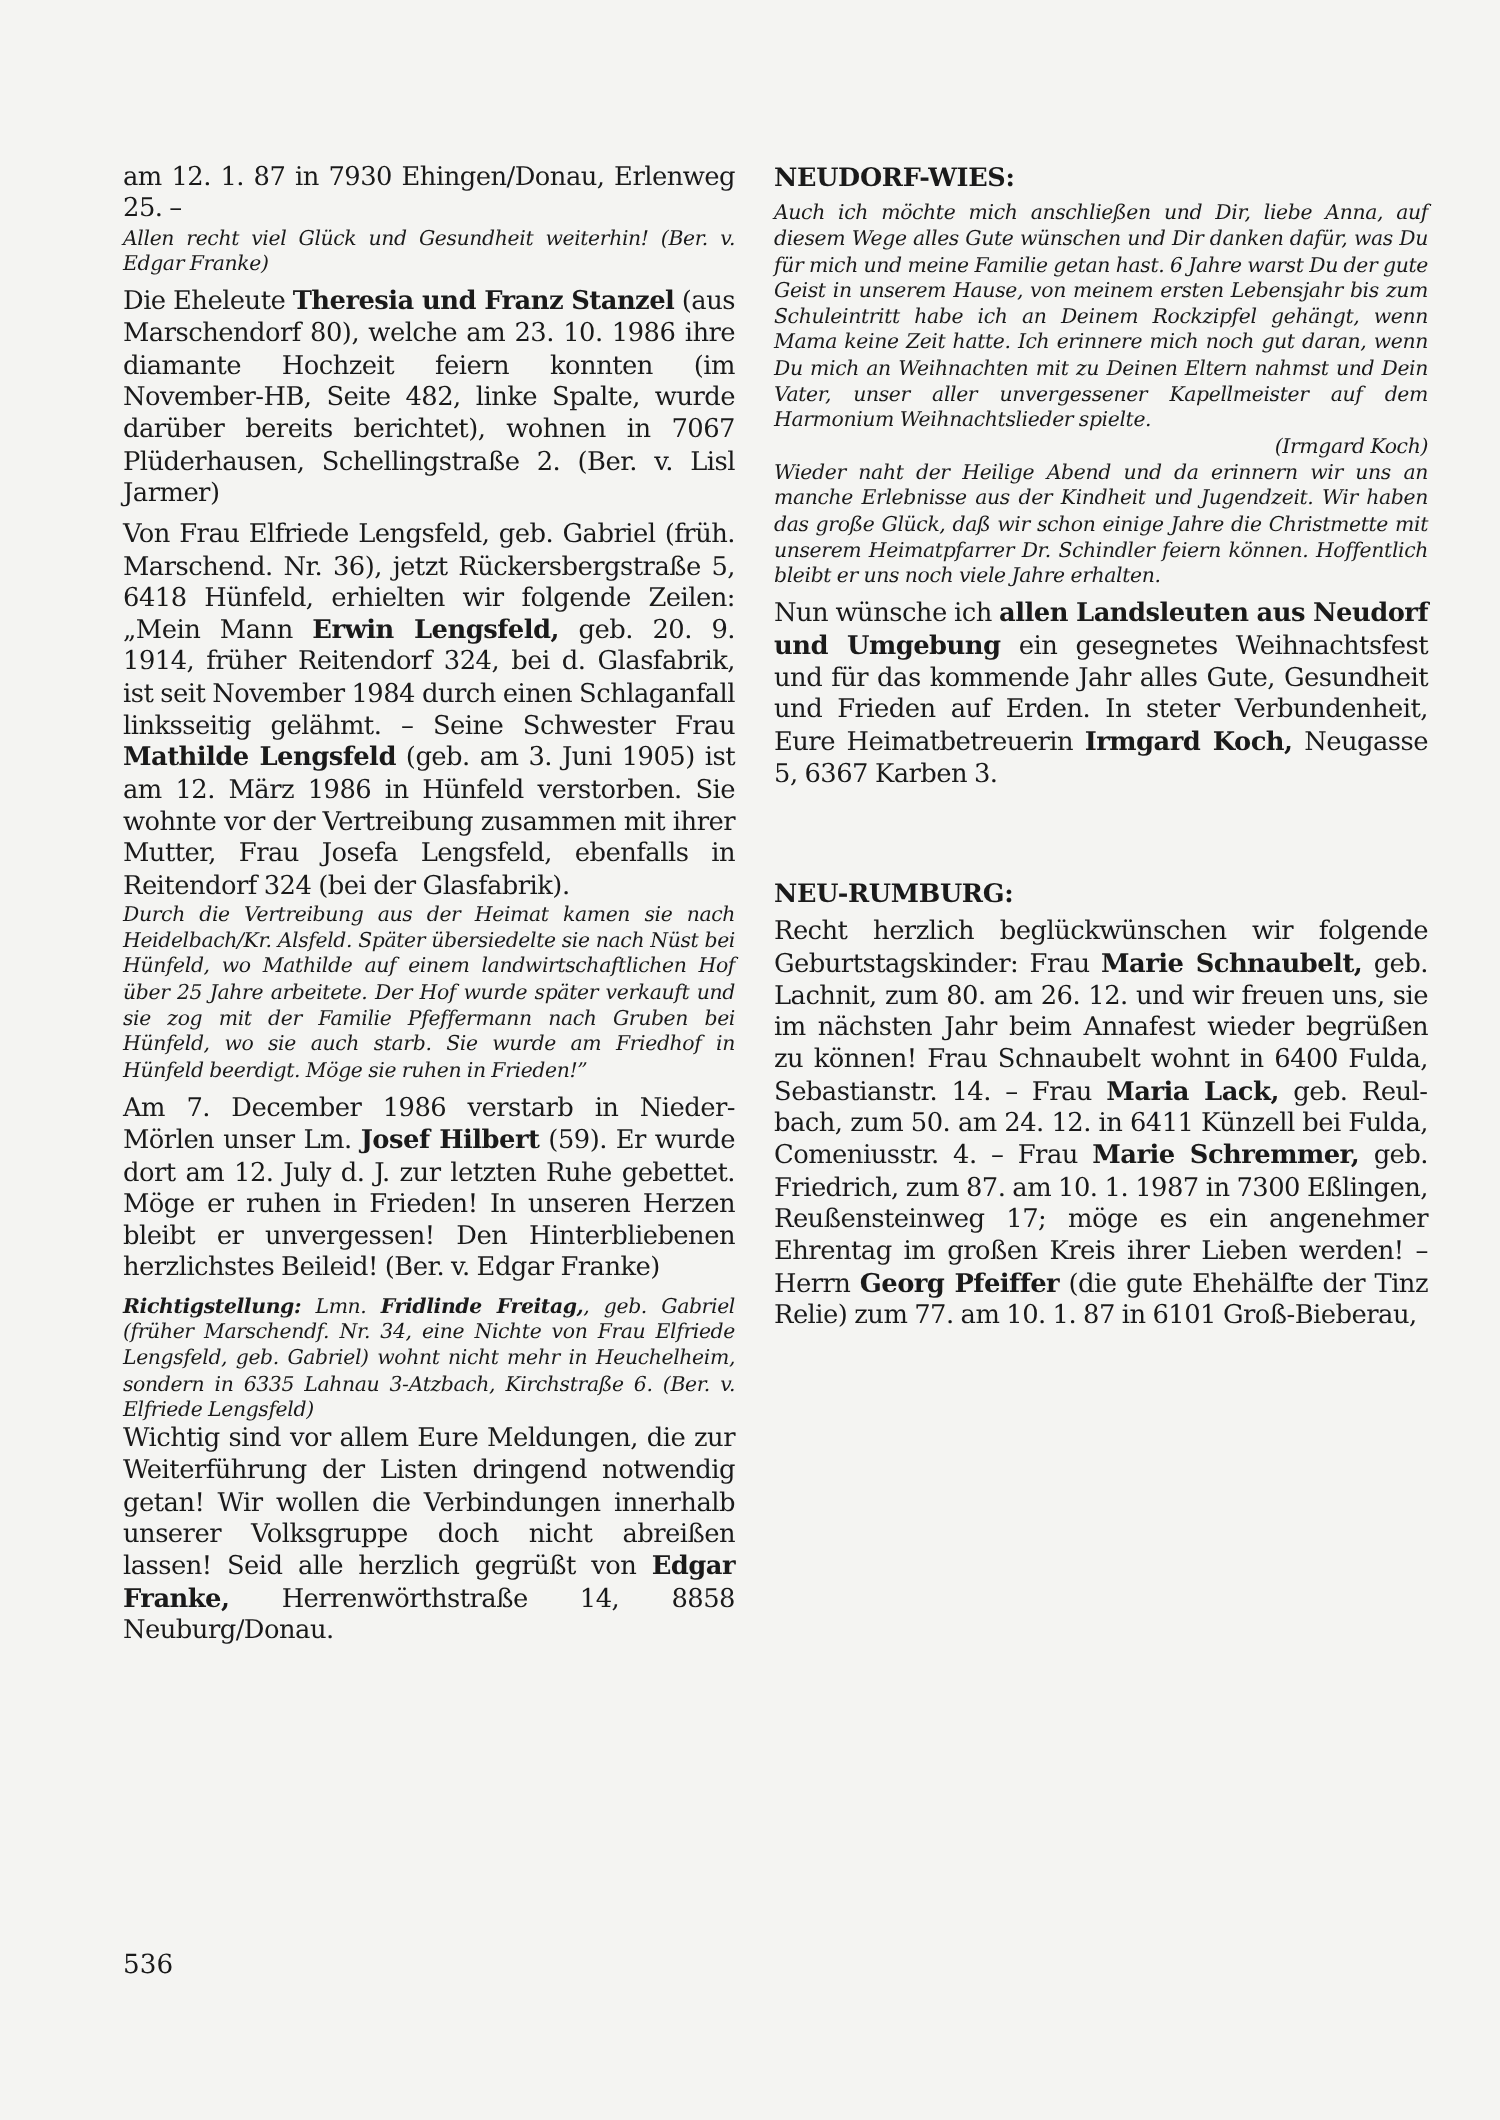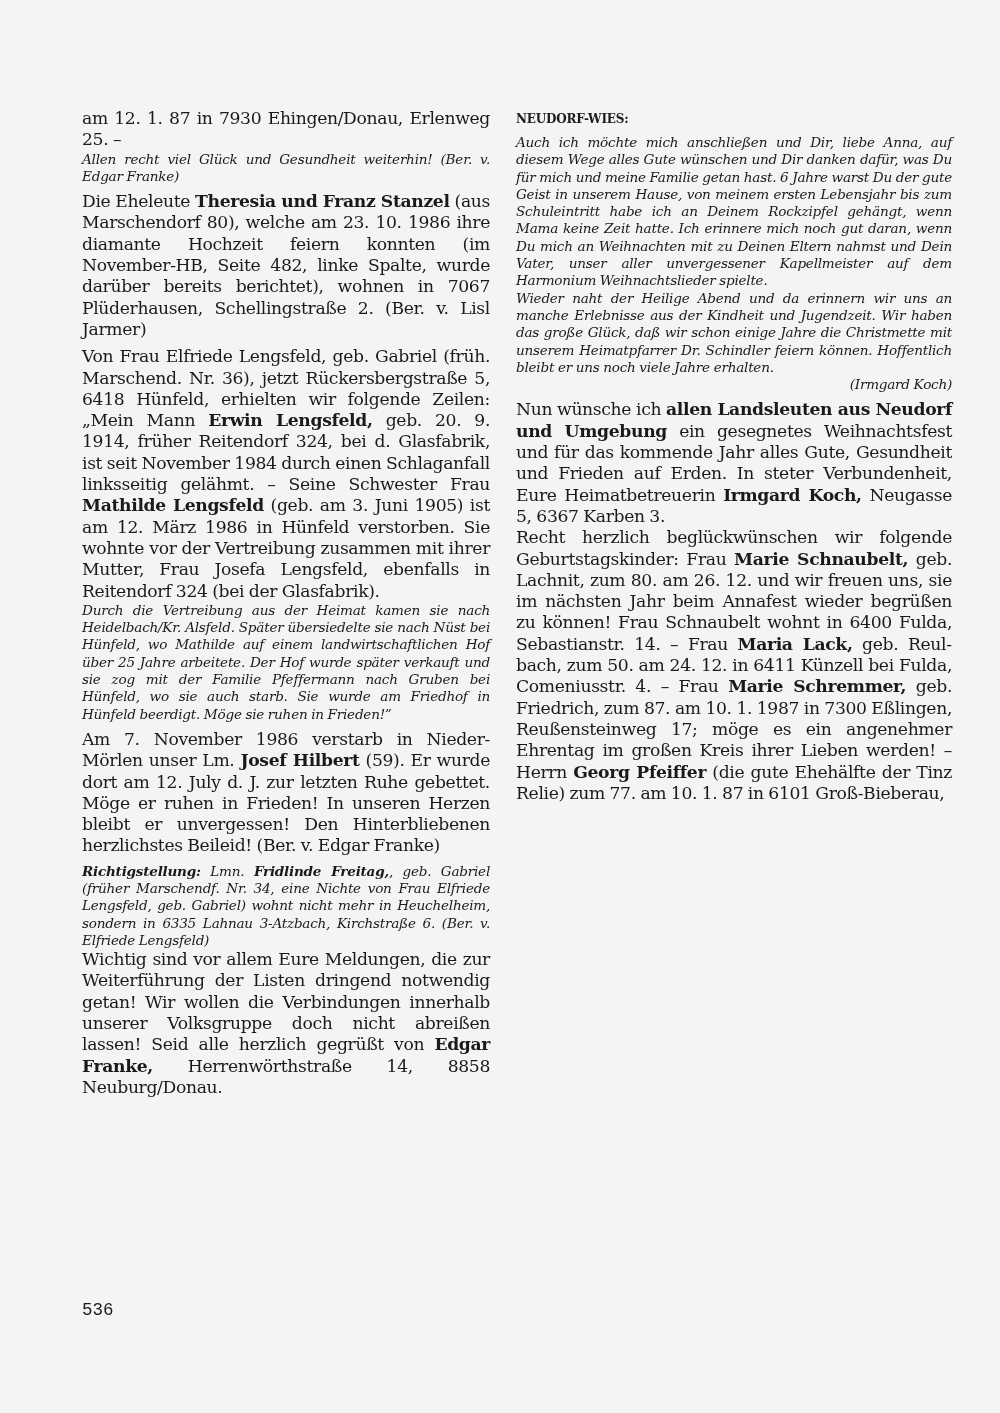--- a/index.html
+++ b/index.html
@@ -13,41 +13,42 @@
   }
   .page { position: absolute; left: 0; top: 0; width: 1000px; height: 1413px; }
   .col { position: absolute; top: 108px; }
   .col-left { left: 82px; width: 408px; }
   .col-right { left: 516px; width: 436px; }
   p { margin: 0; text-align: justify; hyphens: manual; }
   .lg { font-size: 17.2px; line-height: 21.3px; letter-spacing: -0.35px; word-spacing: -0.5px; }
   .sm { font-size: 13.6px; line-height: 17.3px; letter-spacing: -0.25px; word-spacing: -0.3px; font-style: italic; }
   .gap { margin-top: 6px; }
   .gap-big { margin-top: 58px; }
-  .heading { font-weight: bold; font-size: 12px; letter-spacing: -0.2px; line-height: 22px; margin-bottom: 4px; }
+  .heading { font-weight: bold; font-size: 17px; letter-spacing: -0.2px; line-height: 22px; margin-bottom: 4px; }
   .signature { text-align: right; }
   b { font-weight: bold; }
-  .page-number { position: absolute; left: 82px; top: 1300px; font-size: 17.5px; font-family: Liberation Mono, monospace; }
+  .page-number { position: absolute; left: 82px; top: 1300px; font-size: 17.5px; }
 </style>
 </head>
 <body>
 
 <div class="page">
   <div class="col col-left" id="col-left">
       <p class="lg"><span>am 12. 1. 87 in 7930 Ehingen/Donau, Erlenweg 25. –</span></p>
       <p class="sm"><span>Allen recht viel Glück und Gesundheit weiterhin! (Ber. v. Edgar Franke)</span></p>
       <p class="lg gap"><span>Die Eheleute </span><b>Theresia und Franz Stanzel</b><span> (aus Marschendorf 80), welche am 23. 10. 1986 ihre diamante Hochzeit feiern konnten (im November-HB, Seite 482, linke Spalte, wurde darüber bereits berichtet), wohnen in 7067 Plüderhausen, Schellingstraße 2. (Ber. v. Lisl Jarmer)</span></p>
       <p class="lg gap"><span>Von Frau Elfriede Lengsfeld, geb. Gabriel (früh. Marschend. Nr. 36), jetzt Rückersberg­straße 5, 6418 Hünfeld, erhielten wir folgende Zeilen: „Mein Mann </span><b>Erwin Lengsfeld,</b><span> geb. 20. 9. 1914, früher Reitendorf 324, bei d. Glas­fabrik, ist seit November 1984 durch einen Schlaganfall linksseitig gelähmt. – Seine Schwester Frau </span><b>Mathilde Lengsfeld</b><span> (geb. am 3. Juni 1905) ist am 12. März 1986 in Hünfeld verstorben. Sie wohnte vor der Vertreibung zusammen mit ihrer Mutter, Frau Josefa Lengsfeld, ebenfalls in Reitendorf 324 (bei der Glasfabrik).</span></p>
       <p class="sm"><span>Durch die Vertreibung aus der Heimat kamen sie nach Heidelbach/Kr. Alsfeld. Später übersiedelte sie nach Nüst bei Hünfeld, wo Mathilde auf einem landwirtschaftlichen Hof über 25 Jahre arbeitete. Der Hof wurde später verkauft und sie zog mit der Familie Pfeffermann nach Gruben bei Hünfeld, wo sie auch starb. Sie wurde am Friedhof in Hünfeld beerdigt. Möge sie ruhen in Frieden!”</span></p>
-      <p class="lg gap"><span>Am 7. November 1986 verstarb in Nieder-Mörlen unser Lm. </span><b>Josef Hilbert</b><span> (59). Er wurde dort am 12. July d. J. zur letzten Ruhe gebettet. Möge er ruhen in Frieden! In unseren Herzen bleibt er unvergessen! Den Hinterbliebenen herzlichstes Beileid! (Ber. v. Edgar Franke)</span></p>
+      <p class="lg gap"><span>Am 7. December 1986 verstarb in Nieder-Mörlen unser Lm. </span><b>Josef Hilbert</b><span> (59). Er wurde dort am 12. July d. J. zur letzten Ruhe gebettet. Möge er ruhen in Frieden! In unseren Herzen bleibt er unvergessen! Den Hinterbliebenen herzlichstes Beileid! (Ber. v. Edgar Franke)</span></p>
       <p class="sm gap"><b>Richtigstellung:</b><span> Lmn. </span><b>Fridlinde Freitag,</b><span>, geb. Ga­briel (früher Marschendf. Nr. 34, eine Nichte von Frau Elfriede Lengsfeld, geb. Gabriel) wohnt nicht mehr in Heuchelheim, sondern in 6335 Lahnau 3-Atzbach, Kirchstraße 6. (Ber. v. Elfriede Lengs­feld)</span></p>
       <p class="lg"><span>Wichtig sind vor allem Eure Meldungen, die zur Weiterführung der Listen dringend not­wendig getan! Wir wollen die Verbindungen innerhalb unserer Volksgruppe doch nicht abreißen lassen! Seid alle herzlich gegrüßt von </span><b>Edgar Franke,</b><span> Herrenwörthstraße 14, 8858 Neuburg/Donau.</span></p>
     </div>
   <div class="col col-right" id="col-right">
       <div class="heading">NEUDORF-WIES:</div>
       <p class="sm"><span>Auch ich möchte mich anschließen und Dir, liebe Anna, auf diesem Wege alles Gute wünschen und Dir danken dafür, was Du für mich und meine Fa­milie getan hast. 6 Jahre warst Du der gute Geist in unserem Hause, von meinem ersten Lebensjahr bis zum Schuleintritt habe ich an Deinem Rockzipfel gehängt, wenn Mama keine Zeit hatte. Ich erinnere mich noch gut daran, wenn Du mich an Weihnach­ten mit zu Deinen Eltern nahmst und Dein Vater, unser aller unvergessener Kapellmeister auf dem Harmonium Weihnachtslieder spielte.</span></p>
+      <p class="sm signature"><span>(Irmgard Koch)</span></p>
       <p class="sm"><span>Wieder naht der Heilige Abend und da erinnern wir uns an manche Erlebnisse aus der Kindheit und Ju­gendzeit. Wir haben das große Glück, daß wir schon einige Jahre die Christmette mit unserem Heimat­pfarrer Dr. Schindler feiern können. Hoffentlich bleibt er uns noch viele Jahre erhalten.</span></p>
-      <p class="sm signature"><span>(Irmgard Koch)</span></p>
       <p class="lg gap"><span>Nun wünsche ich </span><b>allen Landsleuten aus Neudorf und Umgebung</b><span> ein gesegnetes Weihnachtsfest und für das kommende Jahr alles Gute, Gesundheit und Frieden auf Er­den. In steter Verbundenheit, Eure Heimat­betreuerin </span><b>Irmgard Koch,</b><span> Neugasse 5, 6367 Karben 3.</span></p>
+      <div class="heading gap-big">NEU-RUMBURG:</div>
       <p class="lg"><span>Recht herzlich beglückwünschen wir fol­gende Geburtstagskinder: Frau </span><b>Marie Schnaubelt,</b><span> geb. Lachnit, zum 80. am 26. 12. und wir freuen uns, sie im nächsten Jahr beim Annafest wieder begrüßen zu können! Frau Schnaubelt wohnt in 6400 Fulda, Seba­stianstr. 14. – Frau </span><b>Maria Lack,</b><span> geb. Reul­bach, zum 50. am 24. 12. in 6411 Künzell bei Fulda, Comeniusstr. 4. – Frau </span><b>Marie Schremmer,</b><span> geb. Friedrich, zum 87. am 10. 1. 1987 in 7300 Eßlingen, Reußensteinweg 17; möge es ein angenehmer Ehrentag im großen Kreis ihrer Lieben werden! – Herrn </span><b>Georg Pfeiffer</b><span> (die gute Ehehälfte der Tinz Relie) zum 77. am 10. 1. 87 in 6101 Groß-Bieberau,</span></p>
     </div>
   <div class="page-number">536</div>
 </div>
 
 </body></html>

